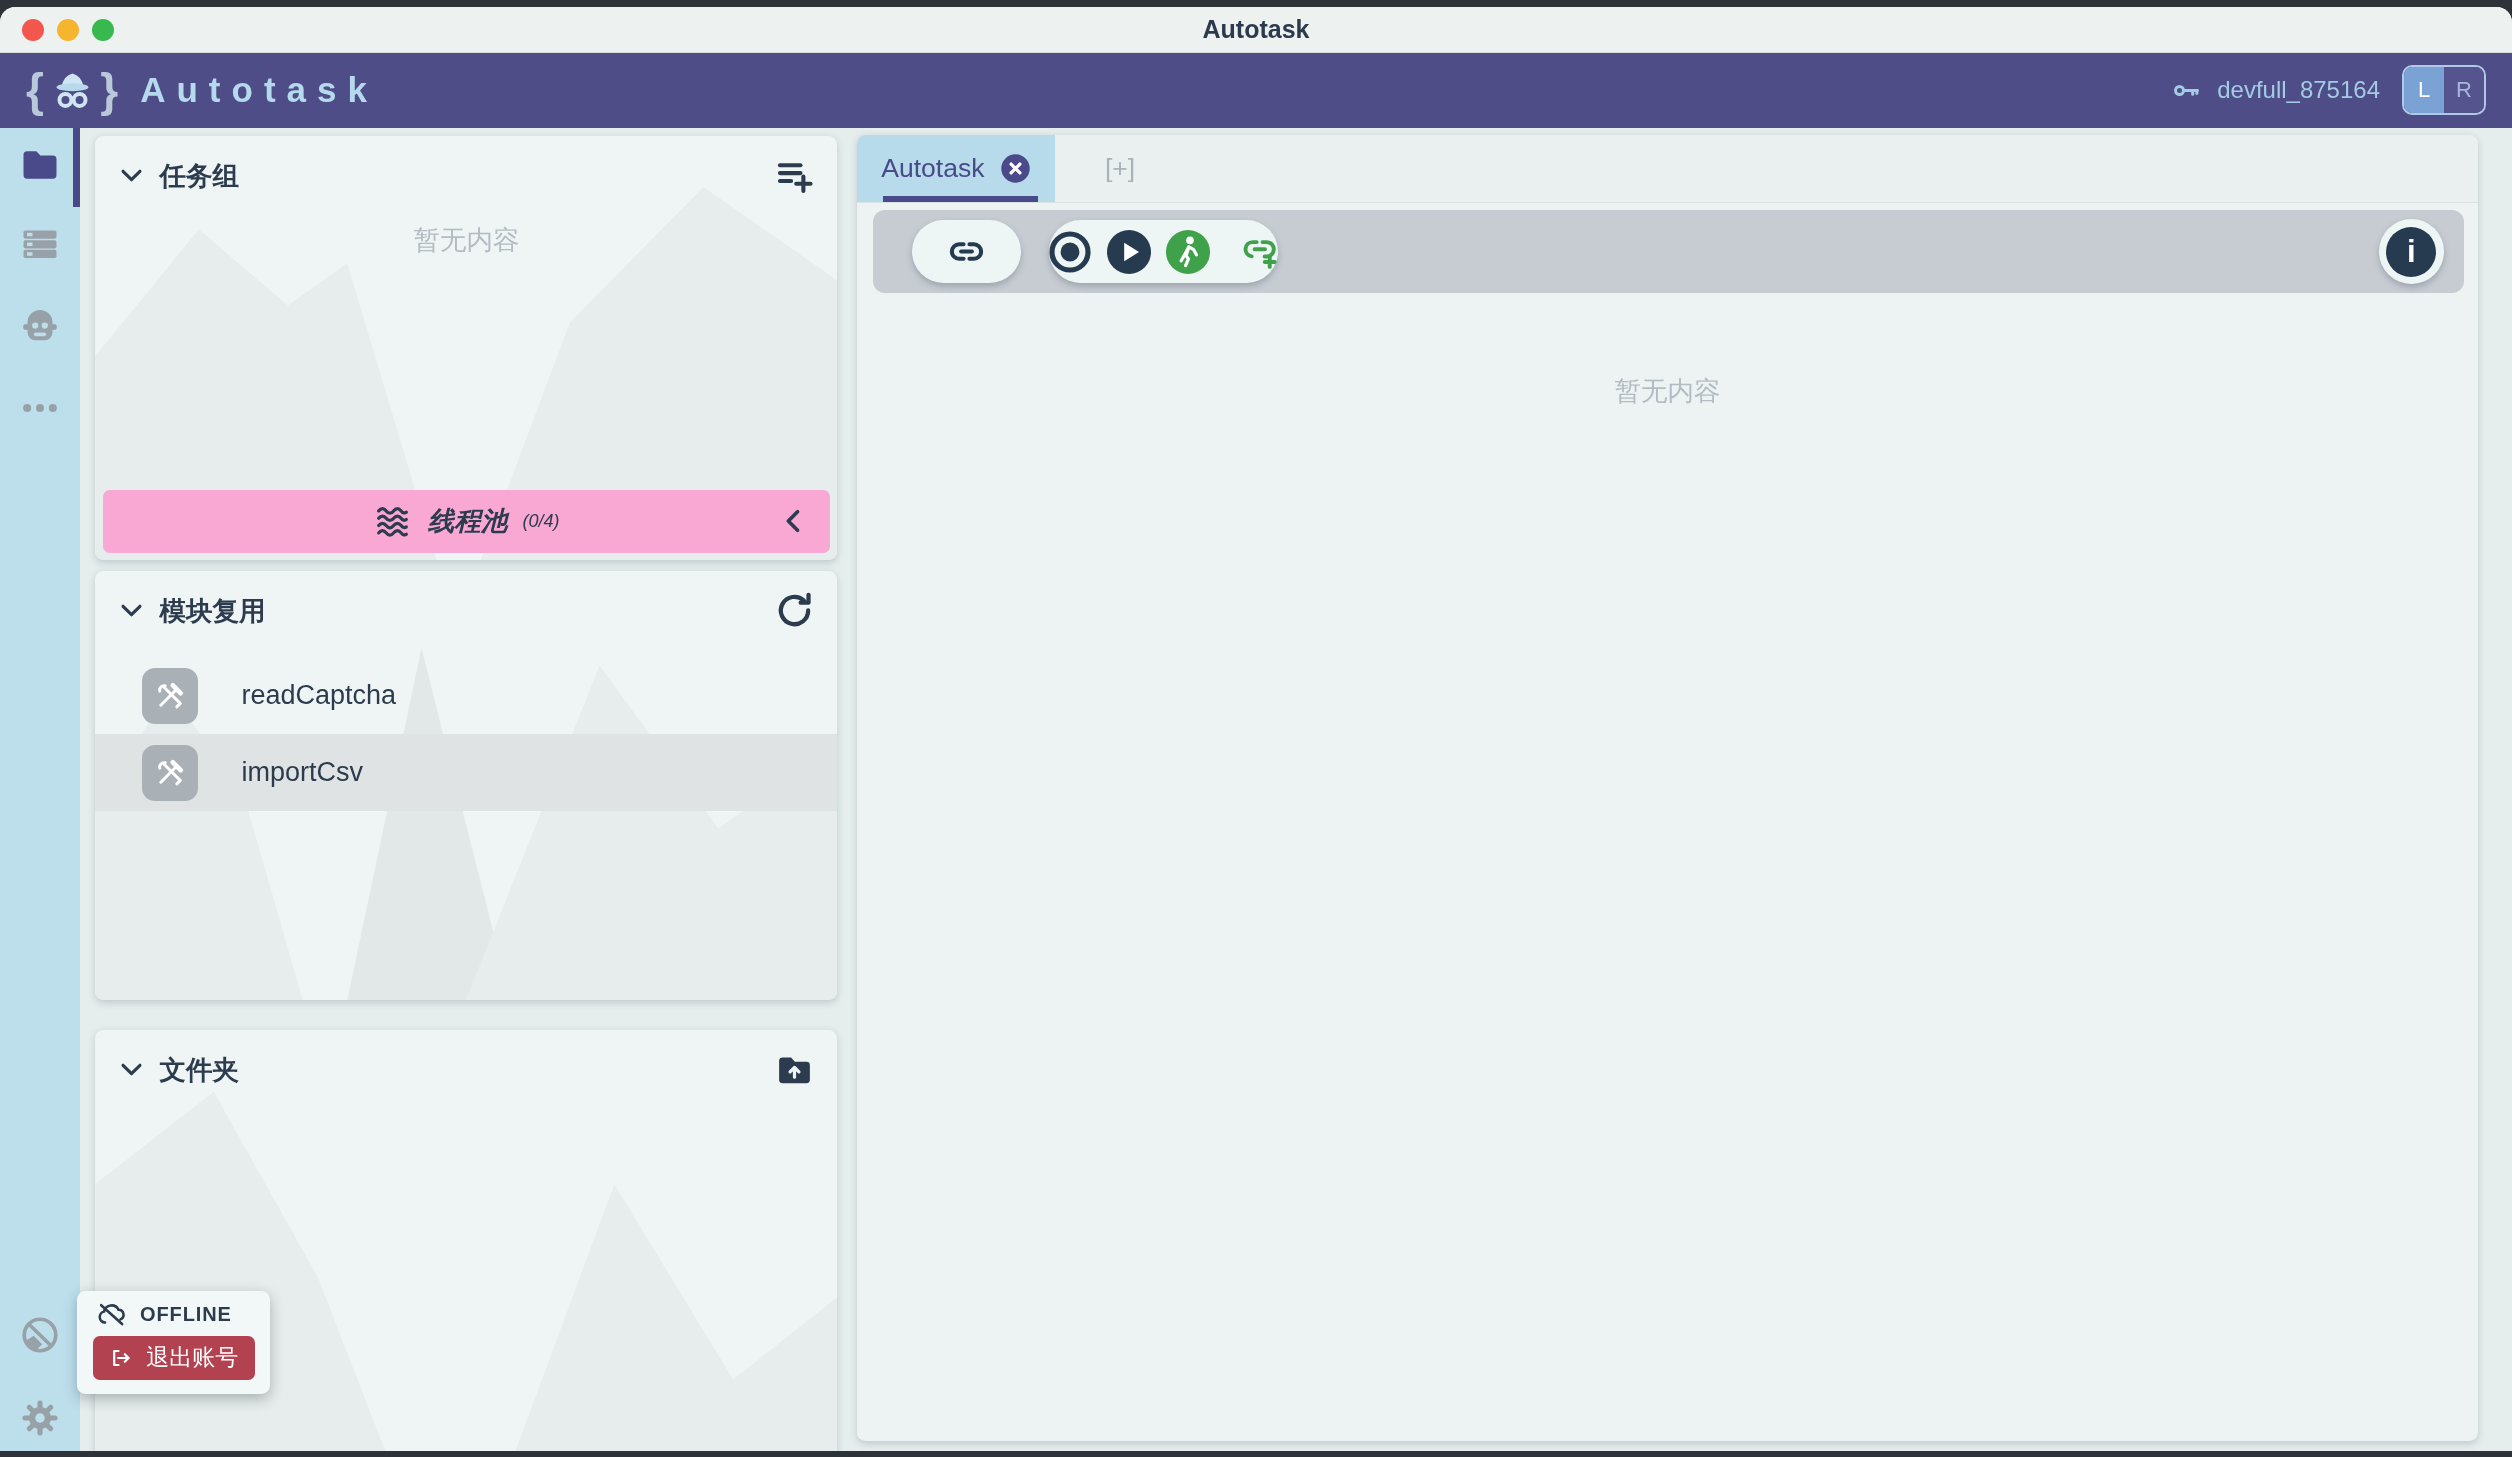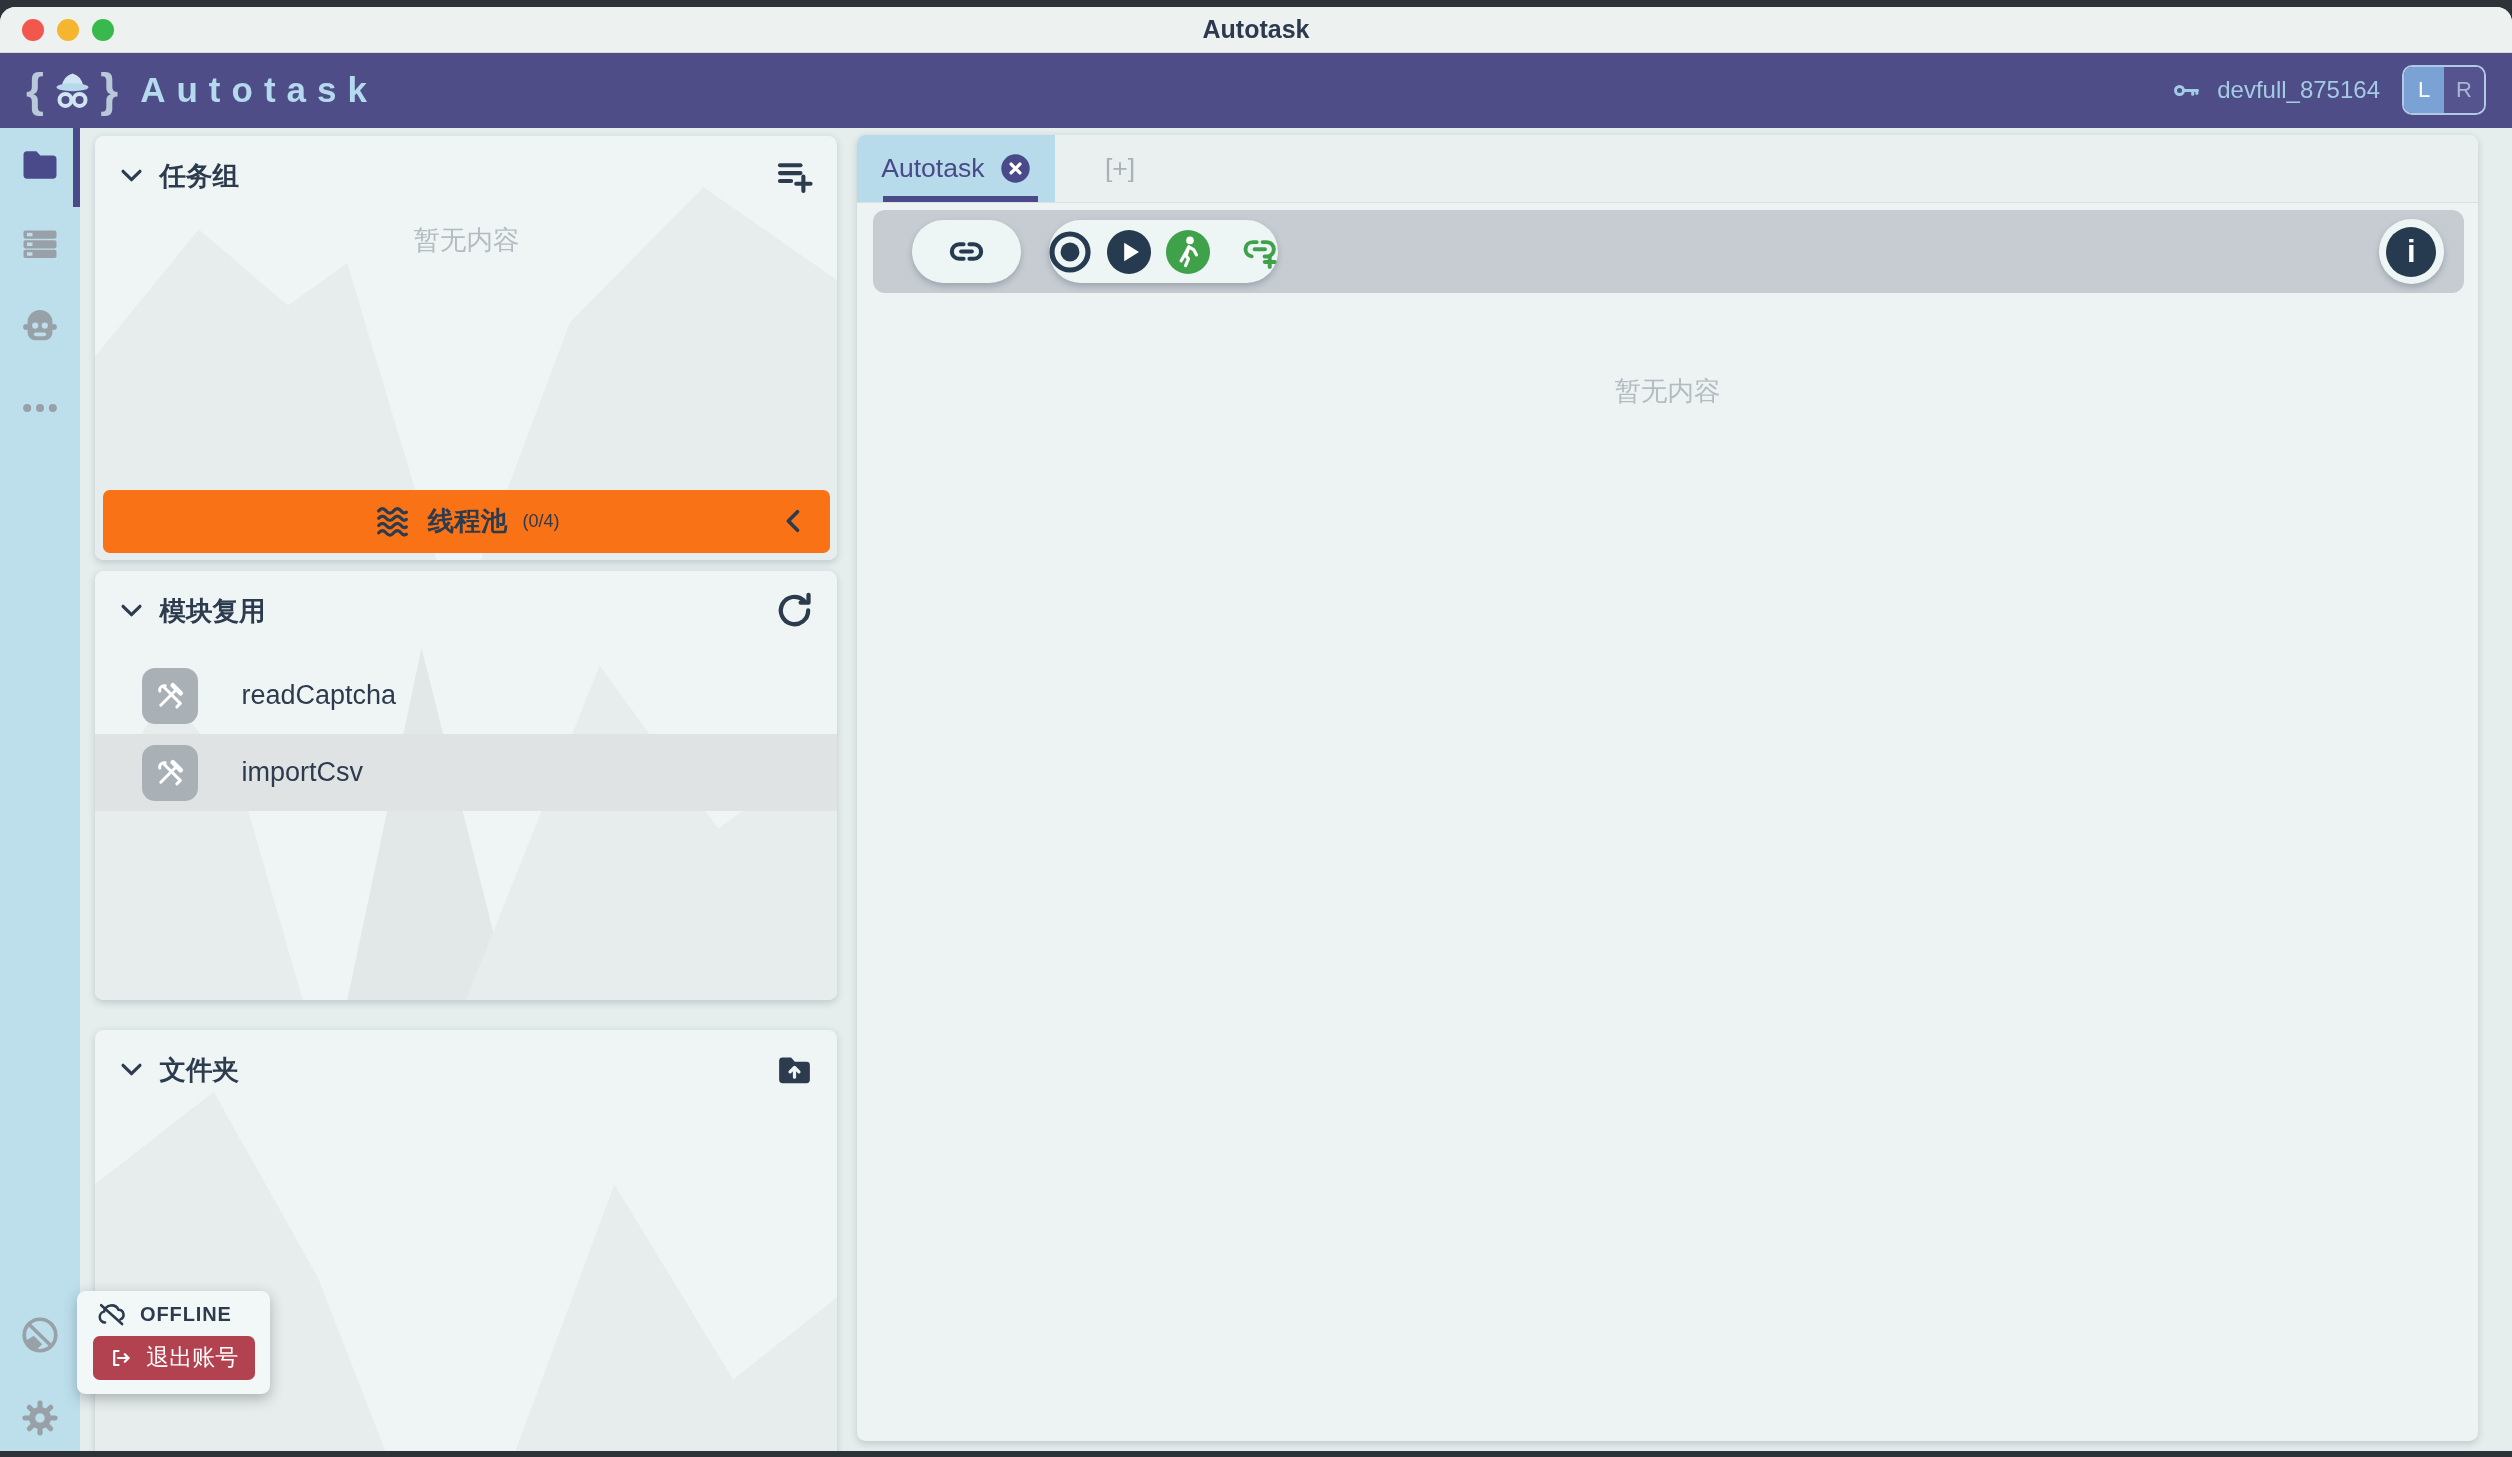--- a/index.html
+++ b/index.html
@@ -53,22 +53,22 @@
     box-shadow:0 2.6px 7.7px rgba(70,80,92,.22); }
   .card-watermark { position:absolute; inset:0; width:100%; height:100%; }
   .card-header { position:relative; display:flex; align-items:center; height:79px; padding:0 22px; z-index:2; }
   .chev-down { width:29px; height:29px; color:#2c3b4d; }
   .card-title { font-size:26.5px; font-weight:bold; color:#2c3b4d; margin-left:13px; }
   .header-action { margin-left:auto; width:41px; height:41px; color:#2c3b4d; cursor:pointer; }
   .empty-text { position:relative; text-align:center; font-size:26.5px; color:#b3bcc2; z-index:2; }
 
   .card-tasks { height:424px; }
   .thread-bar { position:absolute; left:7.7px; right:7.7px; bottom:7.7px; height:63px; z-index:3;
-    background:#f97316; border-radius:6.8px; display:flex; align-items:center; justify-content:center;
-    gap:15.4px; cursor:pointer; }
+    background:#f9a8d4; border-radius:6.8px; display:flex; align-items:center; justify-content:center;
+    gap:15.4px; cursor:pointer;font-style:italic; }
   .waves-icon { width:39px; height:39px; color:#2c3b4d; }
   .thread-label { font-size:26.5px; font-weight:bold; color:#2c3b4d; }
   .thread-count { font-size:18px; color:#2c3b4d; }
   .thread-collapse { position:absolute; right:19px; top:14.5px; width:34px; height:34px; color:#2c3b4d; }
 
   .card-modules { height:429px; margin-top:11px; }
   .module-list { position:relative; margin-top:6.8px; z-index:2; }
   .module-row { display:flex; align-items:center; height:77px; padding-left:47px; cursor:pointer; }
   .module-row.alt { background:#dfe3e4; }
   .module-icon { width:56px; height:56px; border-radius:13px; background:#a9b0b6;

